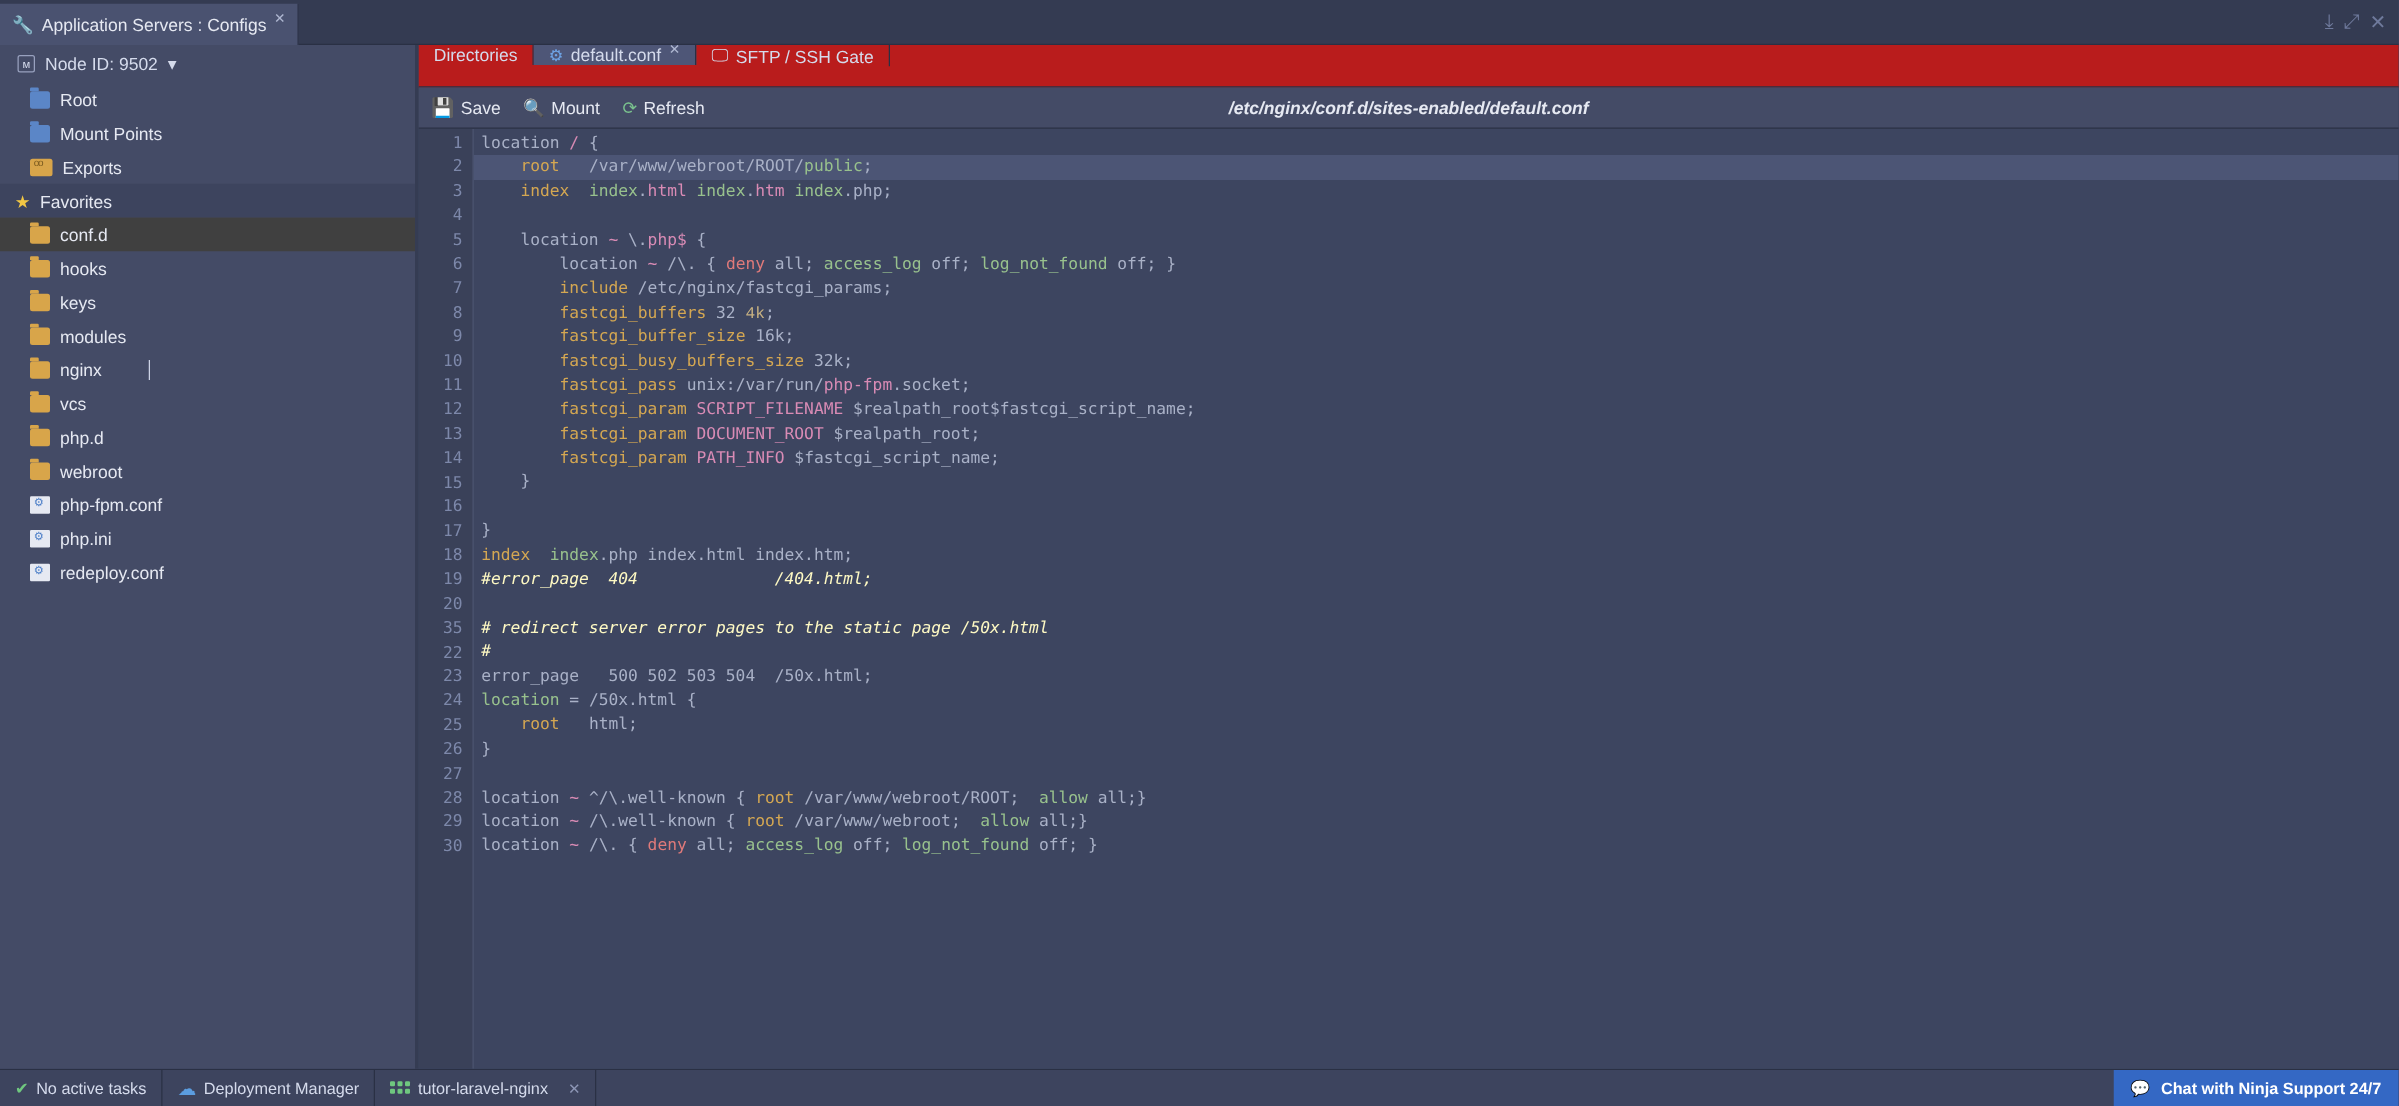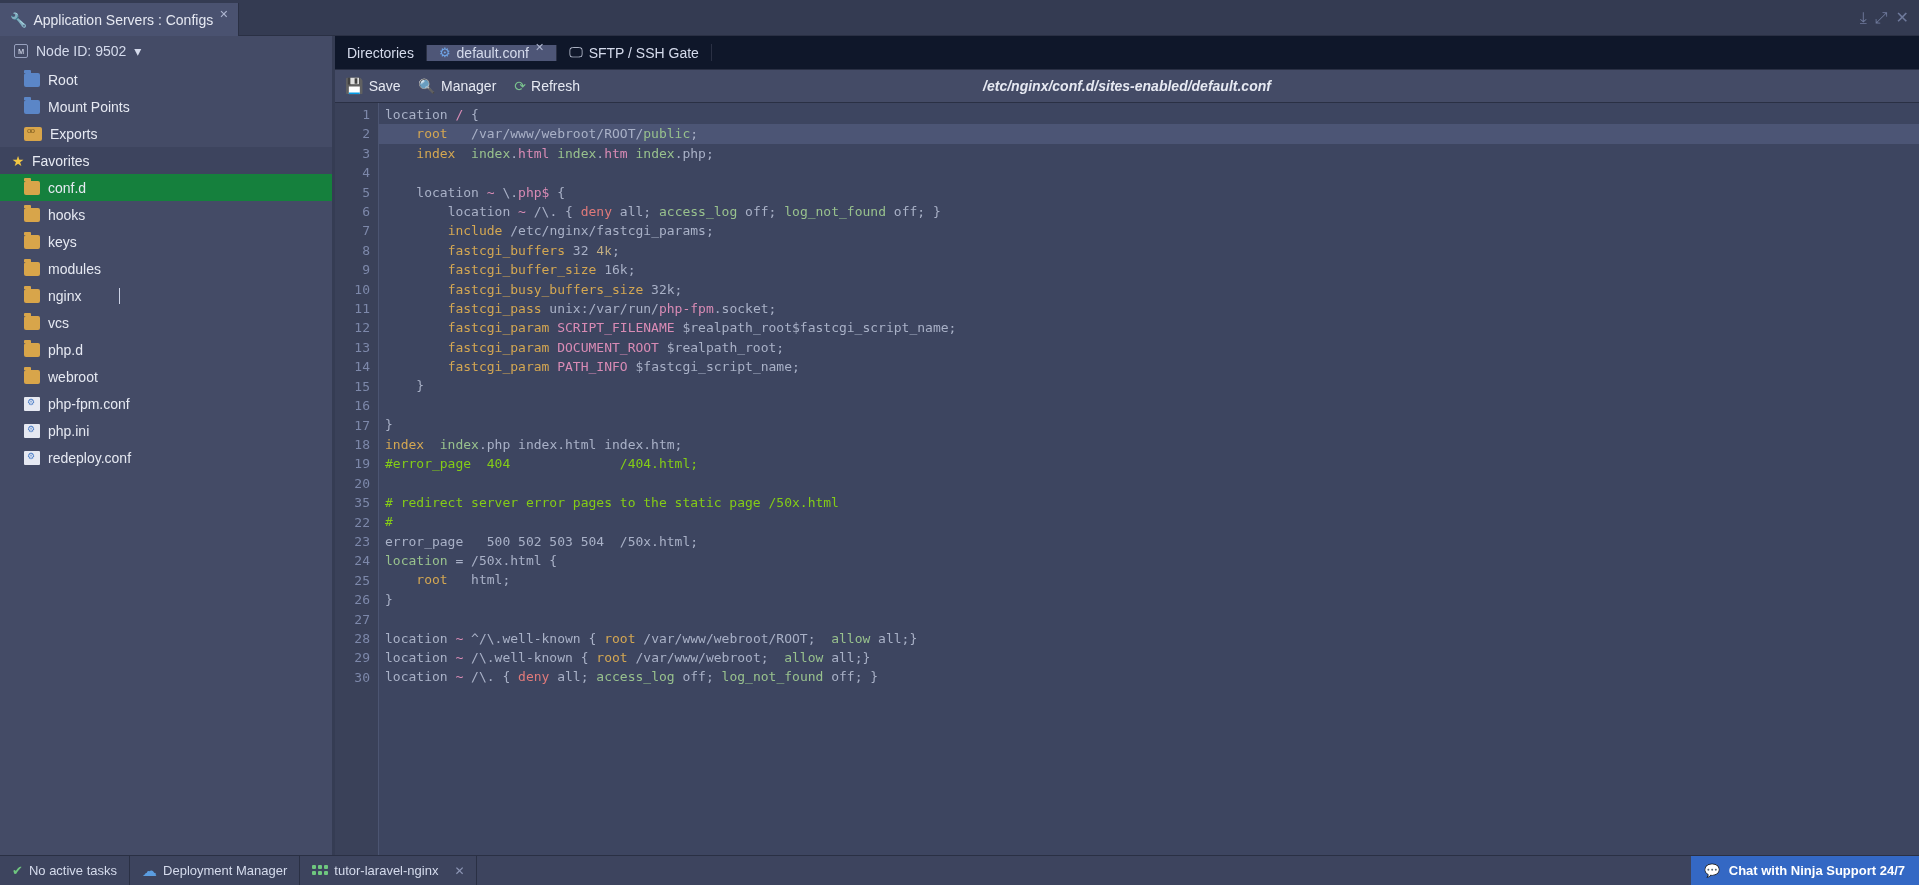--- a/index.html
+++ b/index.html
@@ -94,21 +94,21 @@
 .tree-item {
   height: 27px;
   display: flex;
   align-items: center;
   padding-left: 24px;
   gap: 8px;
   font-size: 14px;
   color: #e6e9f2;
   cursor: pointer;
 }
-.tree-item.active { background: #15803d; }
+.tree-item.active { background: #404040; }
 .folder-icon, .file-icon {
   width: 16px; height: 14px;
   flex-shrink: 0;
 }
 .folder-icon { background: #d8a54a; border-radius: 2px; position: relative; }
 .folder-icon.special { background: #5b86c7; }
 .folder-icon::before {
   content: '';
   position: absolute;
   top: -3px; left: 0;
@@ -163,22 +163,22 @@
 
 .editor-pane {
   flex: 1;
   display: flex;
   flex-direction: column;
   background: #3a4159;
 }
 .file-tabs {
   height: 34px;
   display: flex;
-  align-items: center;
-  background: #0f172a;
+  align-items: flex-start;
+  background: #b91c1c;
   border-bottom: 1px solid #2a3044;
 }
 .file-tab {
   display: flex;
   align-items: center;
   padding: 0 12px;
   gap: 6px;
   font-size: 14px;
   color: #d5dbec;
   border-right: 1px solid #2a3044;
@@ -260,21 +260,21 @@
   background: #4c5575;
   z-index: 0;
 }
 .code .line span { position: relative; z-index: 1; }
 
 
 .c-kw { color: #d4a752; }
 .c-deny { color: #e07a7a; }
 .c-green { color: #98c18d; }
 .c-pink { color: #d98bb5; }
-.c-comment { color: #84cc16; }
+.c-comment { color: #fef9c3; font-style: italic; }
 .c-lit { color: #c7b182; font-family: Liberation Mono, monospace; }
 .c-normal { color: #a9b1c7; }
 
 .text-cursor {
   display: inline-block;
   width: 1px;
   height: 16px;
   background: #cdd3e6;
   vertical-align: middle;
 }
@@ -435,21 +435,21 @@
           <span>SFTP / SSH Gate</span>
         </div>
       </div>
     <div class="toolbar">
       <div class="btn">
         <span class="floppy">💾</span>
         <span>Save</span>
       </div>
       <div class="btn">
         <span class="magnify">🔍</span>
-        <span>Manager</span>
+        <span>Mount</span>
       </div>
       <div class="btn">
         <span class="refresh">⟳</span>
         <span>Refresh</span>
       </div>
       <div class="path">/etc/nginx/conf.d/sites-enabled/default.conf</div>
     </div>
     <div class="gutter-editor">
       <div class="gutter" id="gutter">
           <div>1</div>

